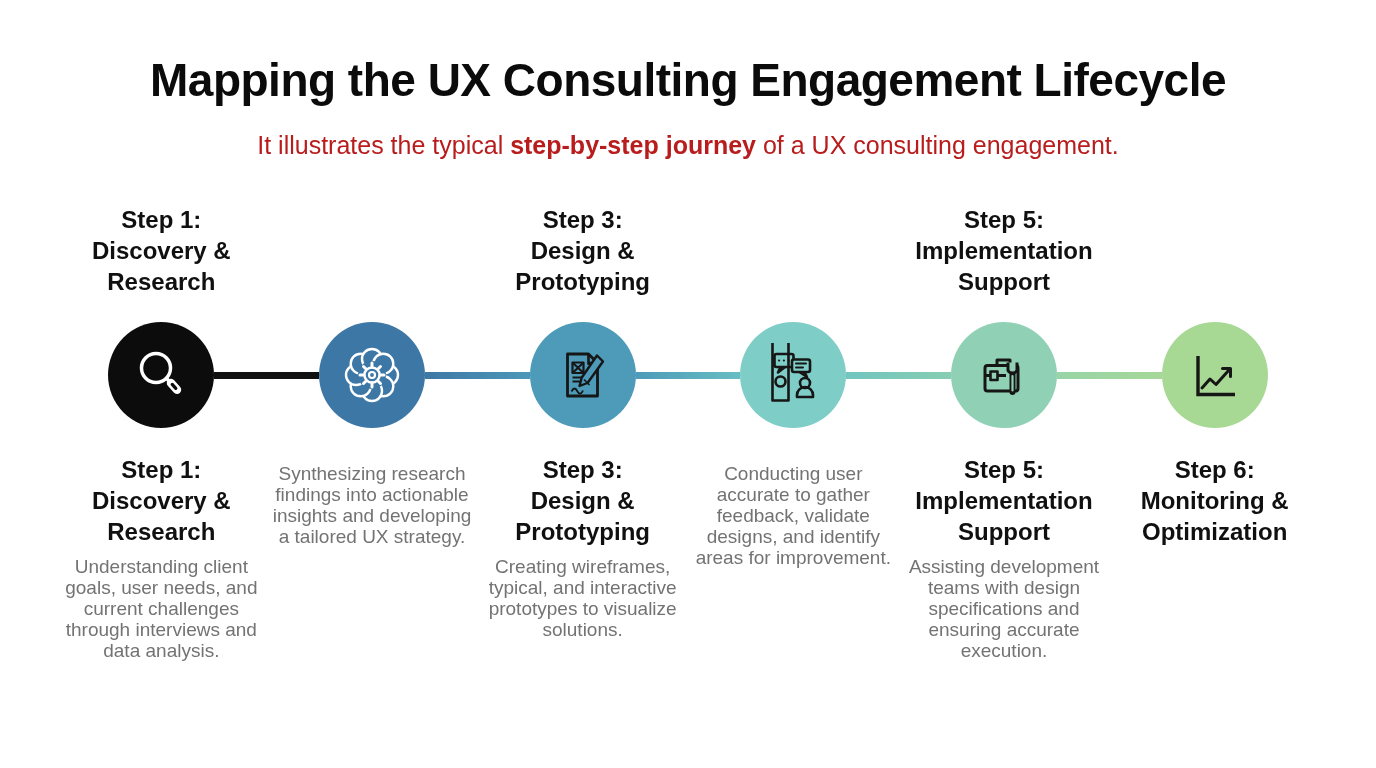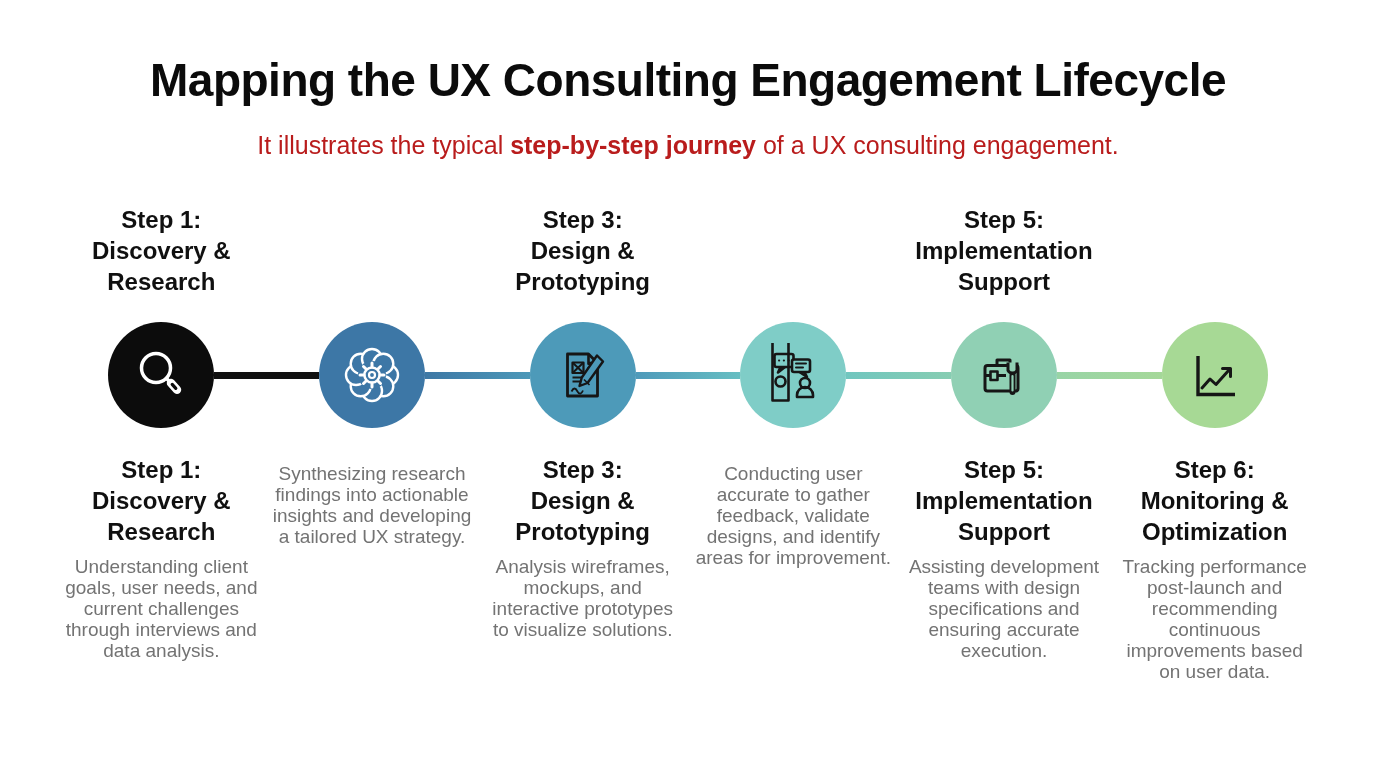--- a/index.html
+++ b/index.html
@@ -229,35 +229,34 @@
     </div>
 
     <div class="cell">
       <div class="cell-desc">Synthesizing research findings into actionable insights and developing a tailored UX strategy.</div>
     </div>
 
     <div class="cell">
       <div class="cell-heading">Step 3:
 Design &amp;
 Prototyping</div>
-      <div class="cell-desc">Analysis wireframes, mockups, and interactive prototypes to visualize solutions.</div>
+      <div class="cell-desc">Creating wireframes, typical, and interactive prototypes to visualize solutions.</div>
     </div>
 
     <div class="cell">
       <div class="cell-desc">Conducting user accurate to gather feedback, validate designs, and identify areas for improvement.</div>
     </div>
 
     <div class="cell">
       <div class="cell-heading">Step 5:
 Implementation
 Support</div>
       <div class="cell-desc">Assisting development teams with design specifications and ensuring accurate execution.</div>
     </div>
 
     <div class="cell">
       <div class="cell-heading">Step 6:
 Monitoring &amp;
 Optimization</div>
-      <div class="cell-desc">Tracking performance post-launch and recommending continuous improvements based on user data.</div>
     </div>
 
   </div>
 </div>
 
 </body></html>

